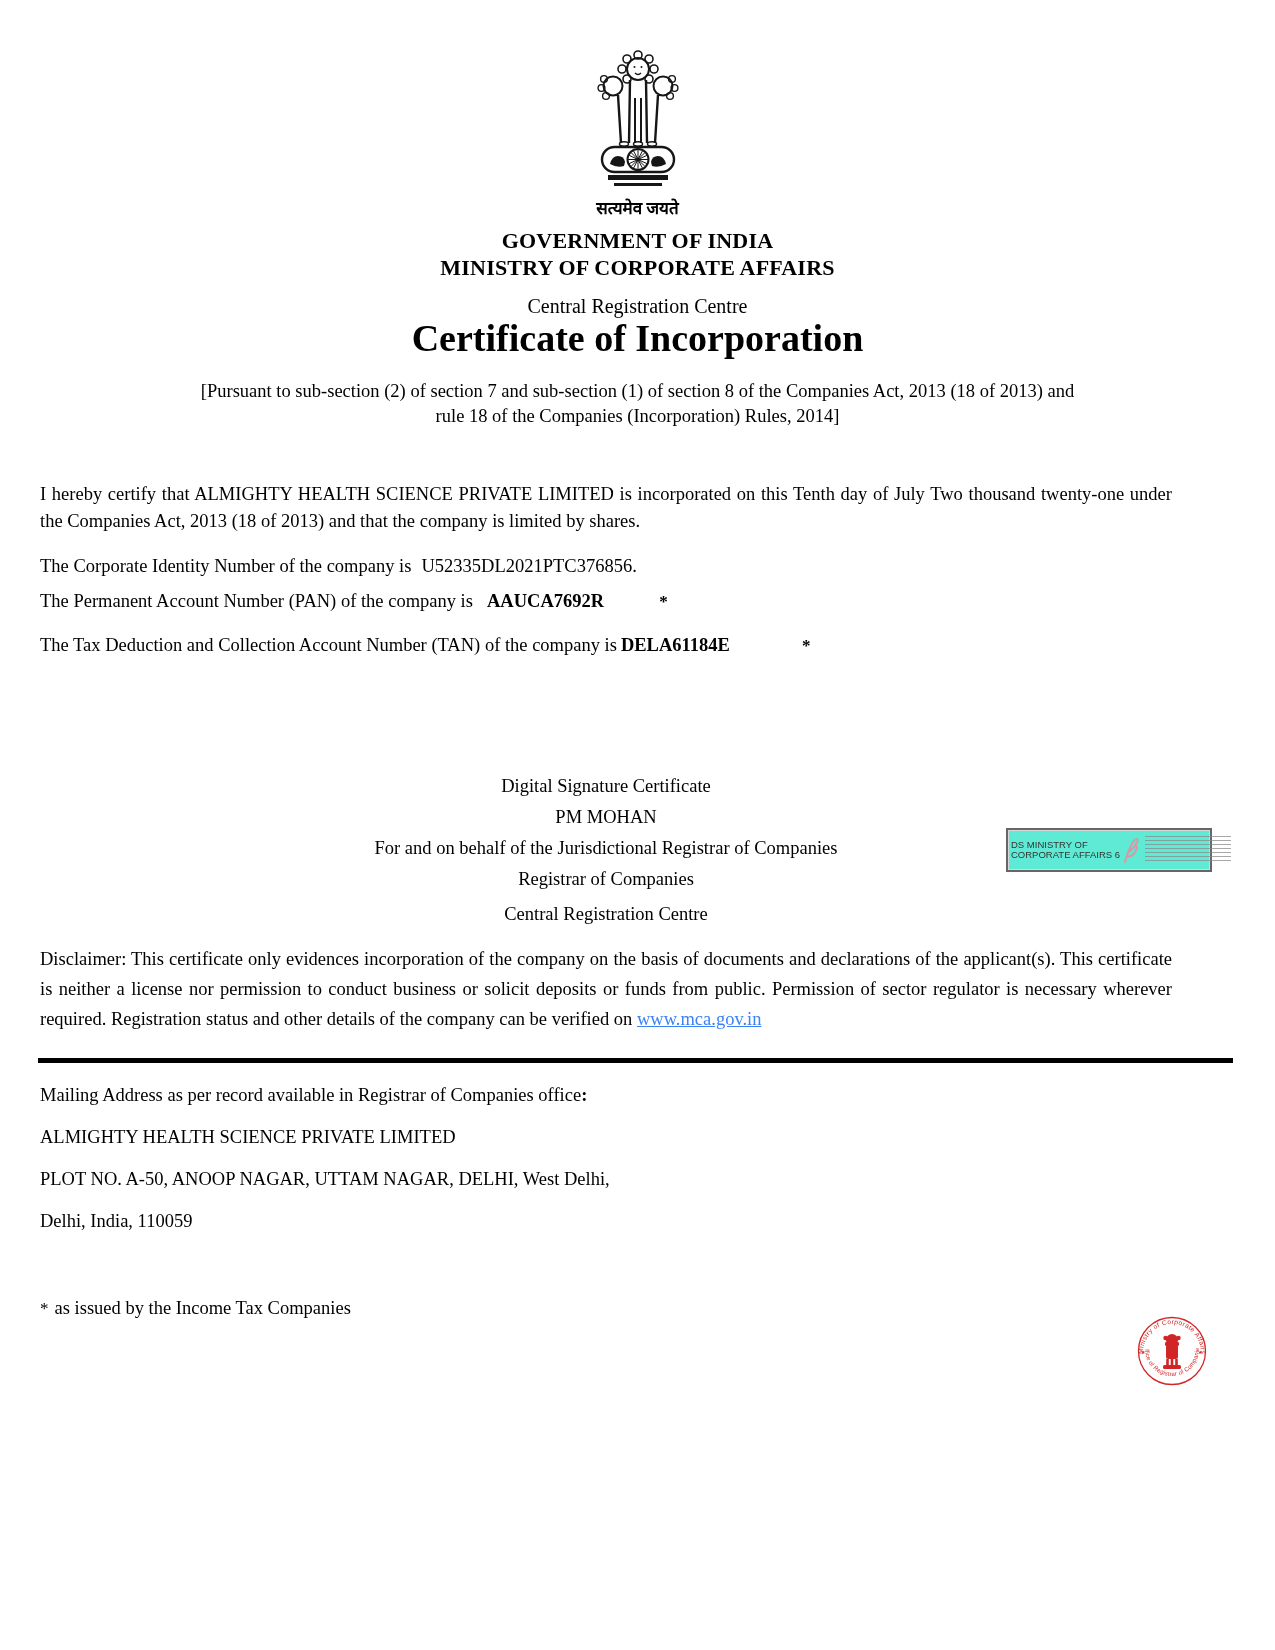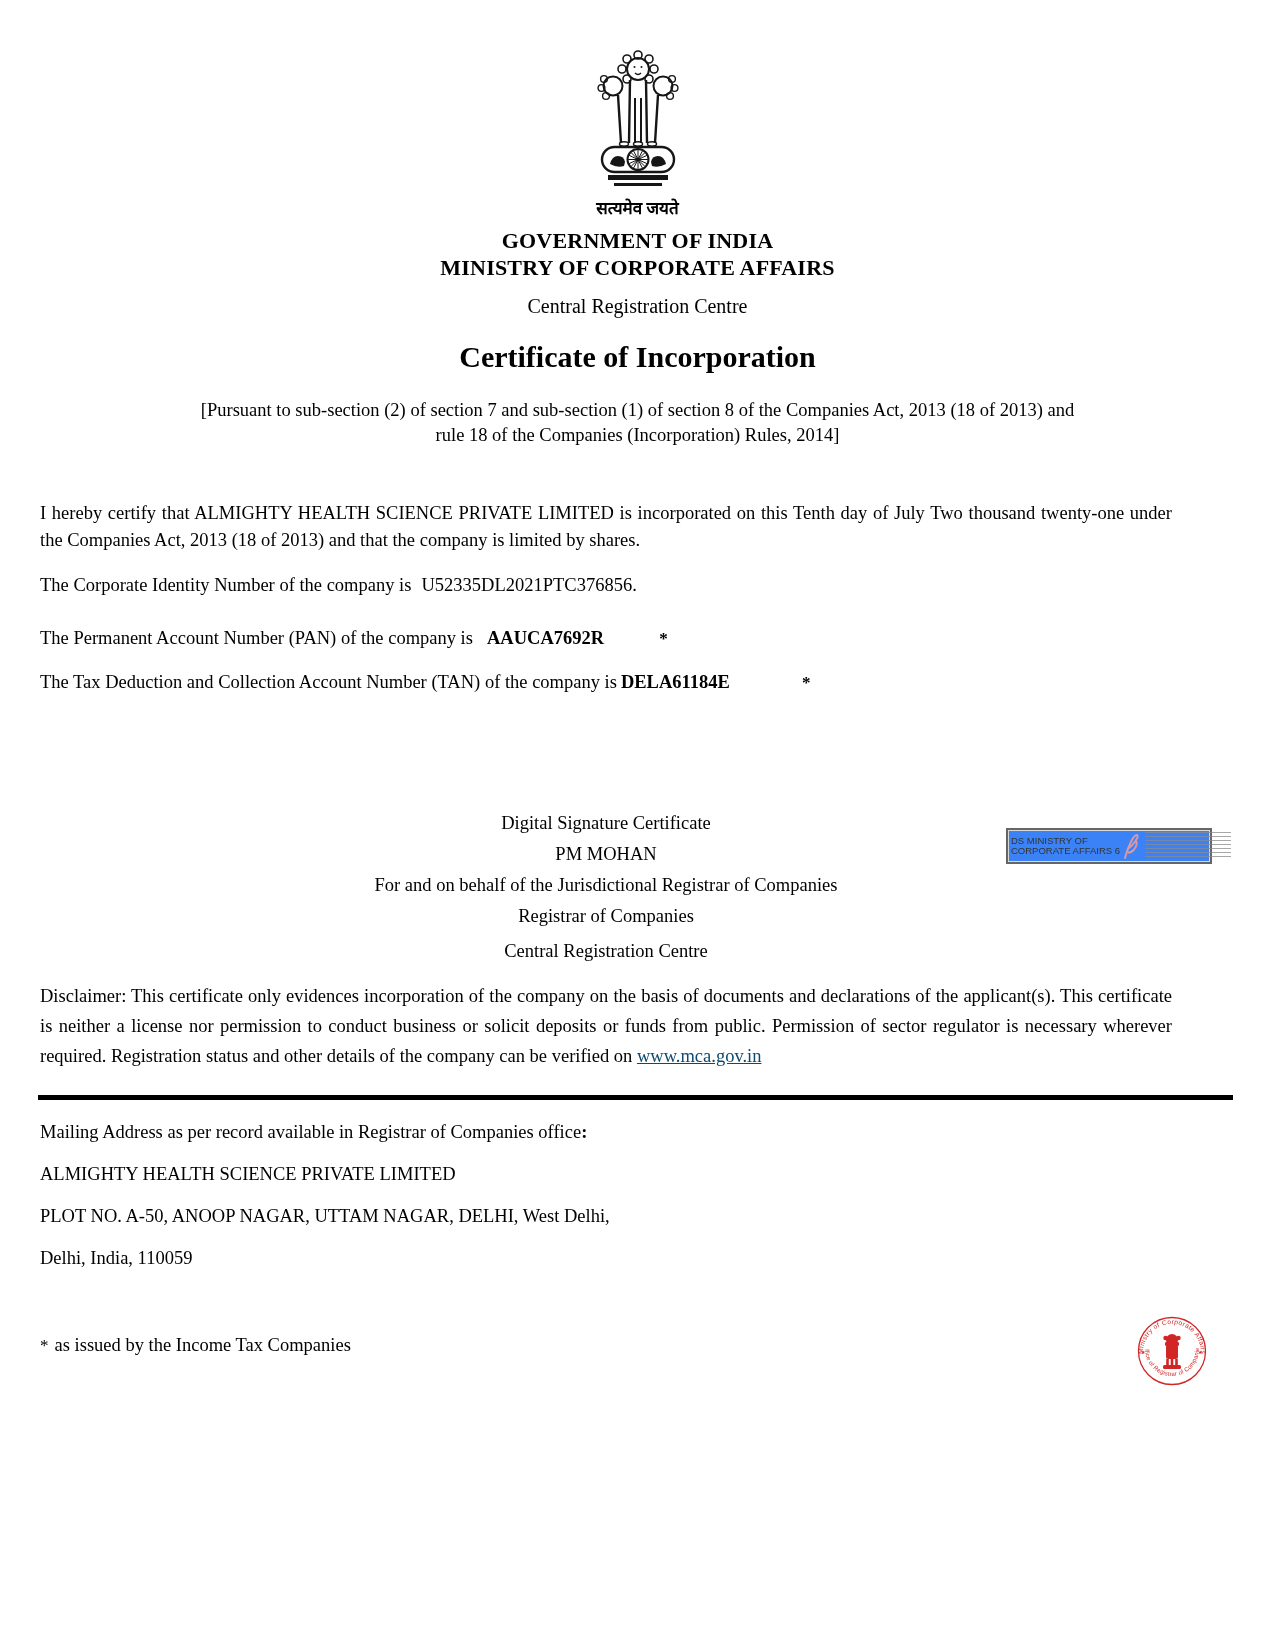--- a/index.html
+++ b/index.html
@@ -6,56 +6,56 @@
   .page{position:relative;width:1275px;height:1650px;background:#ffffff;
         font-family:"Liberation Serif","DejaVu Serif",serif;color:#000;overflow:hidden;}
 
   
   .header{text-align:center;padding-top:48px;}
   .emblem{display:block;margin:0 auto;width:100px;height:150px;}
   .motto{font-size:17px;font-weight:bold;line-height:20px;margin-top:1px;}
   .gov{font-size:22px;font-weight:bold;line-height:25px;margin-top:9px;letter-spacing:.2px;}
   .min{font-size:22px;font-weight:bold;line-height:25px;margin-top:2px;letter-spacing:.2px;}
   .crc{font-size:20px;line-height:24px;margin-top:14px;}
-  .title{font-size:30px;font-weight:bold;line-height:40px;margin-top:19px;}
+  .title{font-size:38px;font-weight:bold;line-height:40px;}
   .pursuant{font-size:18.5px;line-height:25px;margin-top:21px;}
 
   
   .bodytext{margin:0 103px 0 40px;font-size:18.5px;}
   .certify{margin-top:52px;line-height:26.5px;text-align:justify;}
   .cinline{margin-top:13px;line-height:26px;}
   .gap-sm{margin-left:10px;}
-  .panline{margin-top:27px;line-height:26px;}
+  .panline{margin-top:9px;line-height:26px;}
   .tanline{margin-top:17px;line-height:26px;}
   .val{font-weight:bold;}
   .pan-val{margin-left:14px;}
   .tan-val{margin-left:4px;}
   .ast-pan{margin-left:55px;font-size:17px;}
   .ast-tan{margin-left:72px;font-size:17px;}
   .given{margin-top:27px;line-height:26px;}
 
   
-  .dsbox{position:absolute;left:1006px;top:828px;width:206px;height:36px;
-         border:2px solid #666;box-shadow:inset 0 0 0 1px #d8d8d8;background:#3b82f6;
+  .dsbox{position:absolute;left:1006px;top:828px;width:206px;height:44px;
+         border:2px solid #666;box-shadow:inset 0 0 0 1px #d8d8d8;background:#5eead4;
          display:flex;align-items:center;box-sizing:border-box;}
   .dstext{font-family:"Liberation Sans","DejaVu Sans",sans-serif;font-size:9.5px;
           line-height:10.5px;color:#333;padding-left:3px;white-space:nowrap;flex:0 0 auto;}
   .swoosh{width:22px;height:32px;margin-left:1px;flex:0 0 auto;}
   .fineprint{width:86px;height:28px;margin-left:2px;flex:0 0 auto;opacity:.75;
              background:repeating-linear-gradient(to bottom,#8a8a8a 0 1px,transparent 1px 4px);}
 
   
   .sigblock{margin:112px 103px 0 40px;text-align:center;font-size:18.5px;}
   .sigblock .sig-line{line-height:31px;}
   .sigblock .sig-line:nth-child(5){margin-top:4px;}
   .sigblock .sig-line:nth-child(6){margin-top:6px;}
 
   
   .disclaimer{margin:14px 103px 0 40px;font-size:18.5px;line-height:30px;text-align:justify;}
-  .mca-link{color:#0c4a6e;text-decoration:underline;cursor:pointer;}
+  .mca-link{color:#3b82f6;text-decoration:underline;cursor:pointer;}
 
   
   .divider{margin:24px 0 0 38px;width:1195px;height:5px;background:#000;}
   .mailing{margin:20px 103px 0 40px;font-size:18.5px;}
   .mail-head{line-height:25px;margin-top:10px;}
   .mail-colon{font-weight:bold;}
   .mail-line{margin-top:17px;line-height:25px;}
 
   
   .footnote{margin:62px 103px 0 40px;font-size:18.5px;line-height:25px;}

